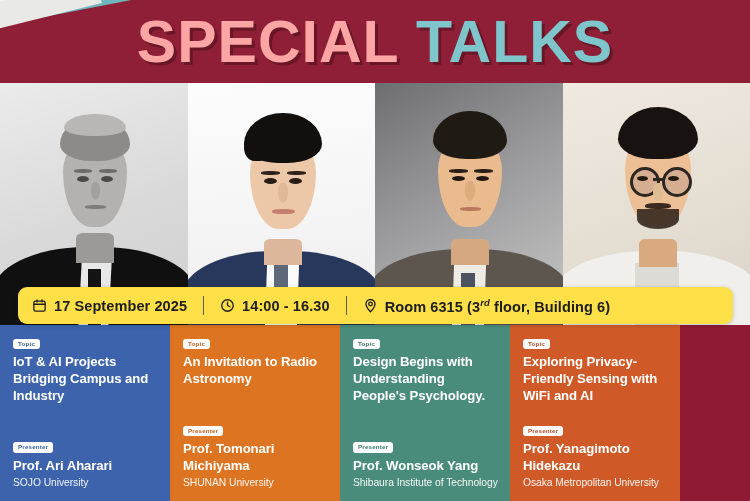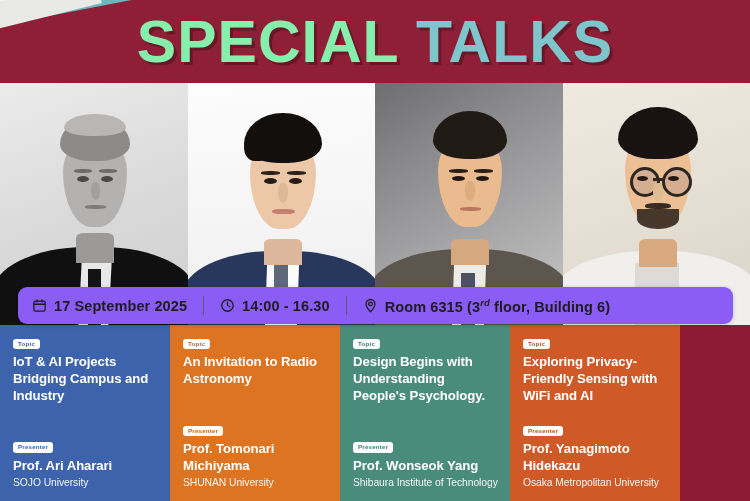--- a/index.html
+++ b/index.html
@@ -64,21 +64,21 @@
   }
   .title {
     font-size: 59px;
     font-weight: bold;
     letter-spacing: 1px;
     line-height: 1;
     white-space: nowrap;
     font-family: "Liberation Sans", sans-serif;
   }
   .title .w1 {
-    color: #86efac;
+    color: #fca5a5;
     text-shadow: 3px 3px 0 rgba(60,10,20,0.45);
   }
   .title .w2 {
     color: #7ec6cc;
     text-shadow: 3px 3px 0 rgba(60,10,20,0.45);
   }
 
   
   .photos {
     position: absolute;
@@ -124,21 +124,21 @@
   }
   .glass-bridge { position: absolute; height: 3px; background: #2c2620; }
 
   
   .infobar {
     position: absolute;
     left: 18px;
     top: 287px;
     width: 715px;
     height: 37px;
-    background: #8b5cf6;
+    background: #fde047;
     border-radius: 9px;
     display: flex;
     align-items: center;
     box-shadow: 0 1px 4px rgba(0,0,0,0.20);
     z-index: 6;
     box-sizing: border-box;
     padding: 0 14px;
   }
   .info-item {
     display: flex;

